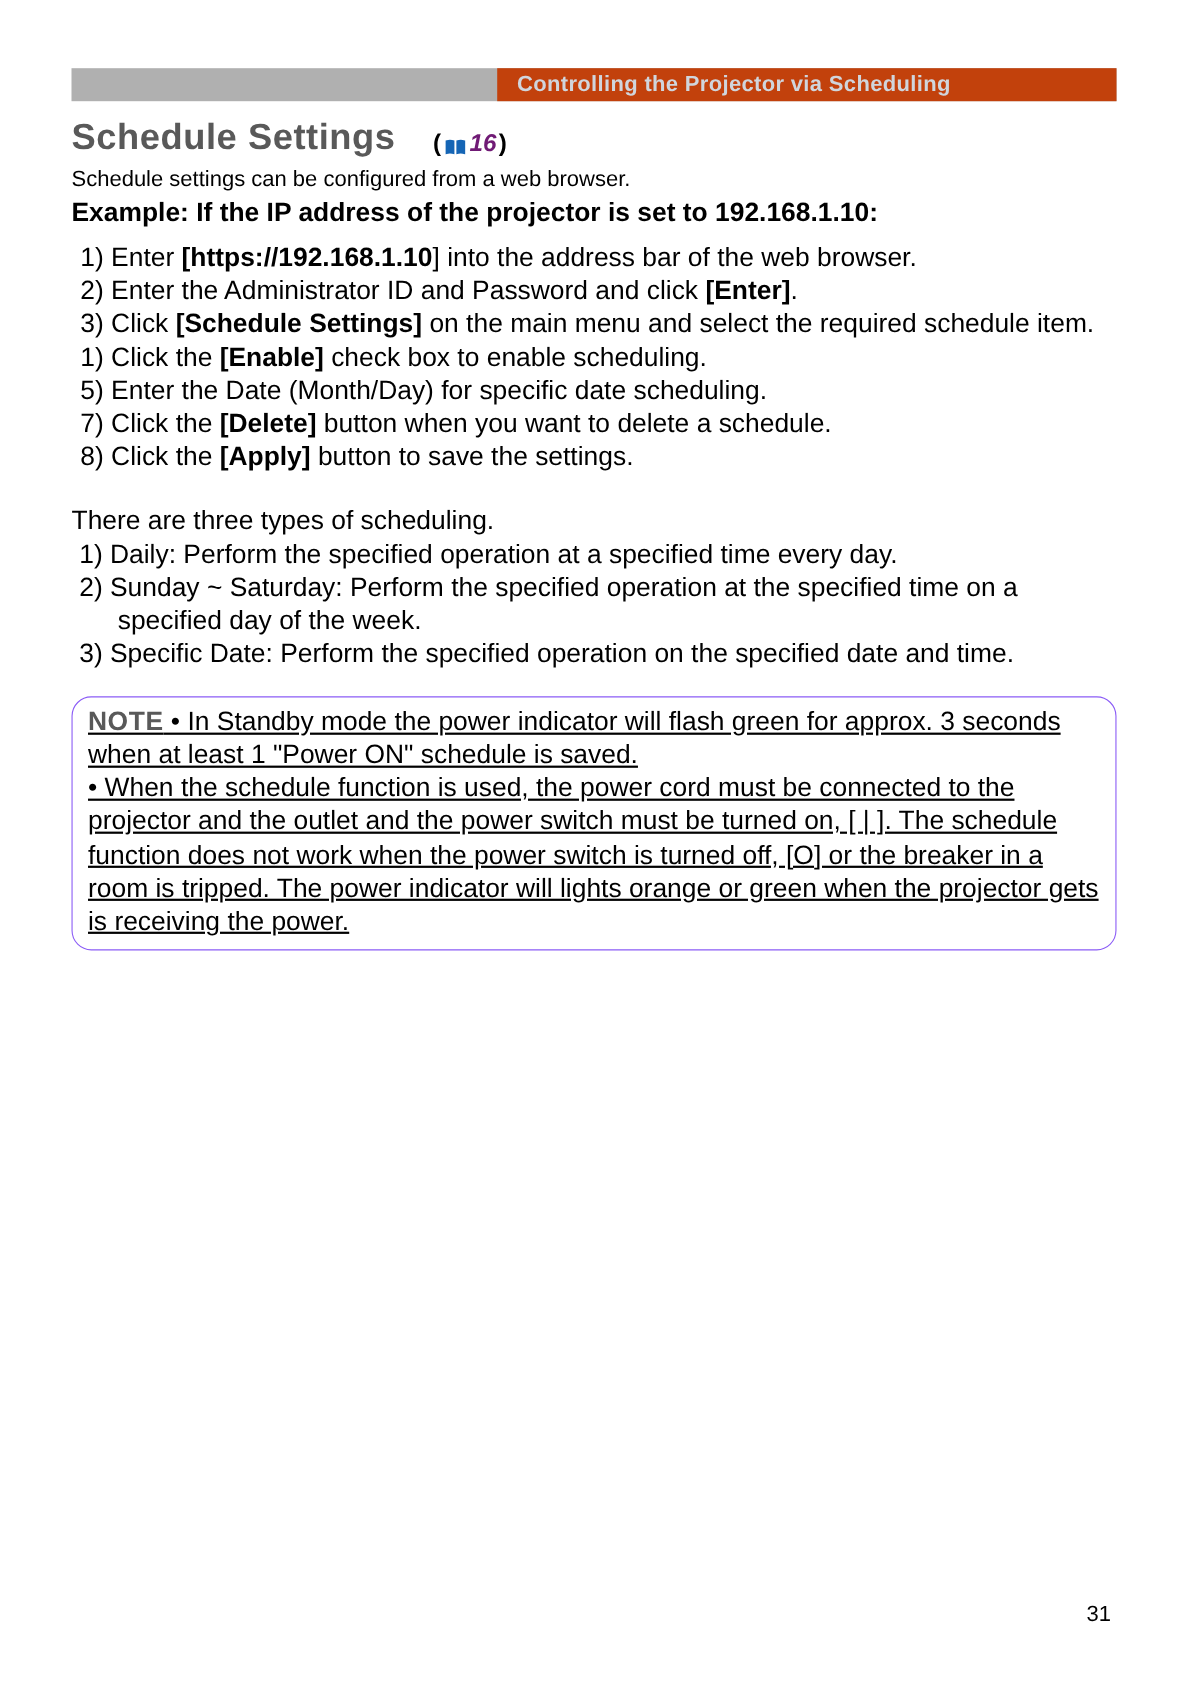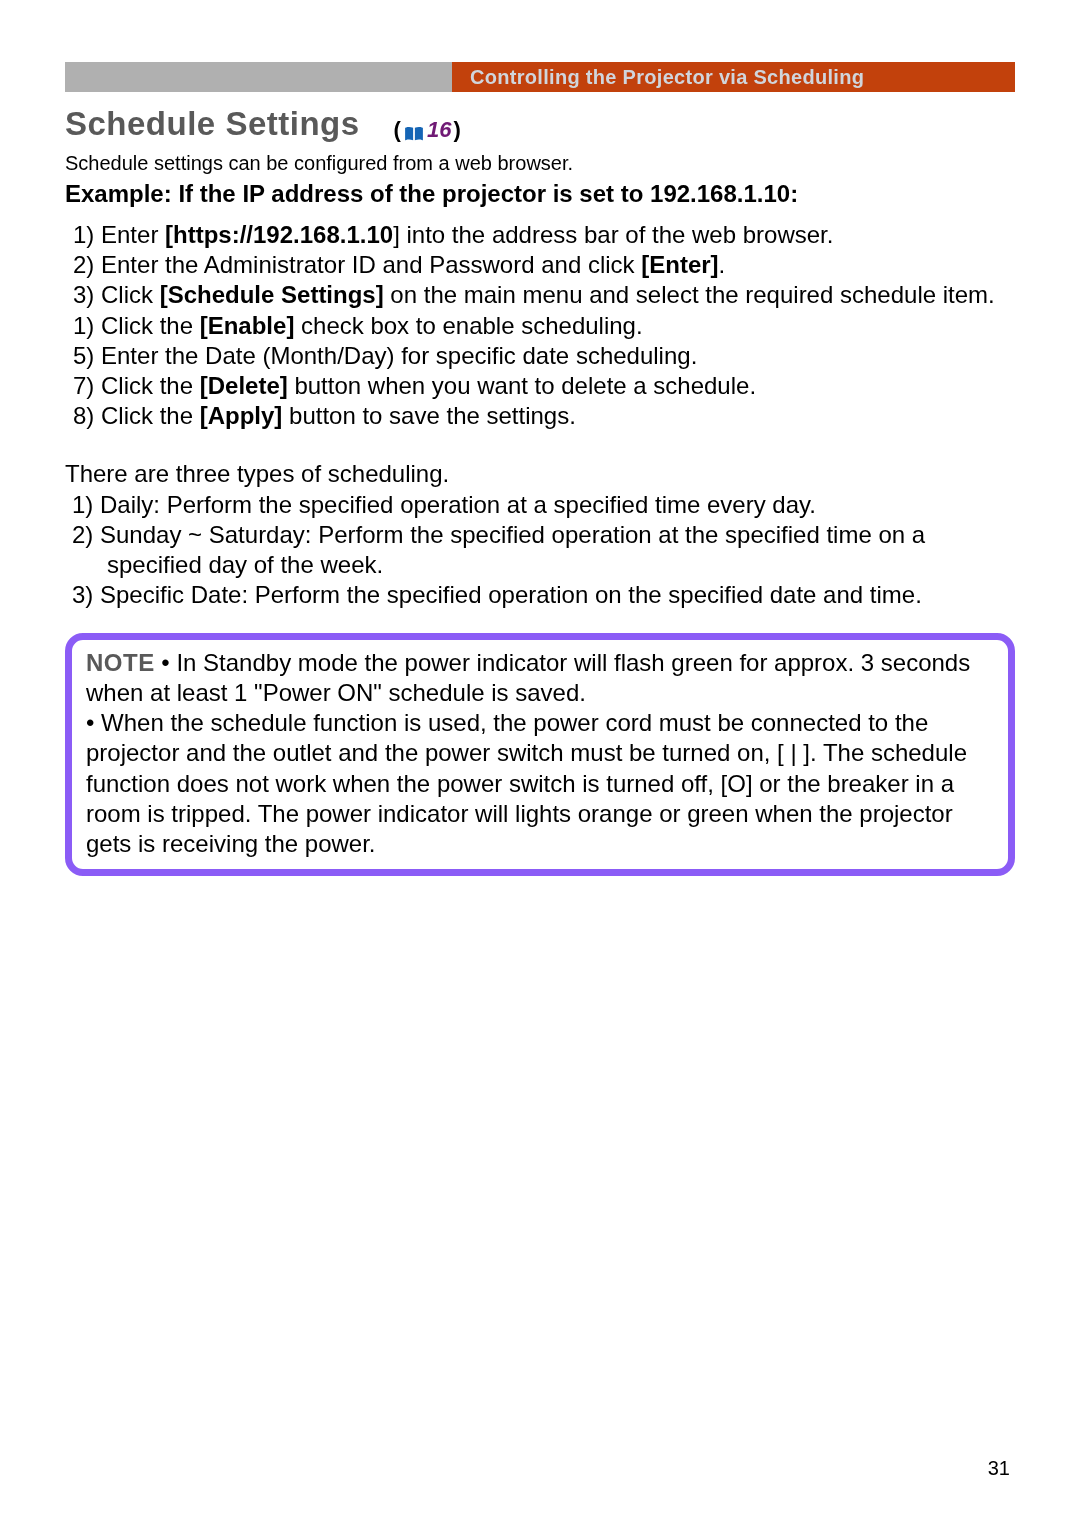--- a/index.html
+++ b/index.html
@@ -85,26 +85,27 @@
     color: #000;
   }
   .steps .step { padding-left: 35px; text-indent: -35px; margin-left: 8px; }
   .types-intro {
     font-size: 24px;
     margin-top: 28px;
     margin-bottom: 2px;
   }
   .types .step { padding-left: 35px; text-indent: -35px; margin-left: 7px; font-size: 24px; line-height: 1.26; }
   .note-box {
-    border: 7px solid #8b5cf6;
+    border: 1px solid #8b5cf6;
     border-radius: 18px;
     padding: 8px 14px 10px 14px;
     margin-top: 22px;
     font-size: 24px;
     line-height: 1.26;
+    text-decoration: underline;
   }
   .note-label {
     font-weight: 900;
     color: #595959;
     letter-spacing: 0.5px;
   }
   .page-num {
     position: absolute;
     bottom: 52px;
     right: 70px;

